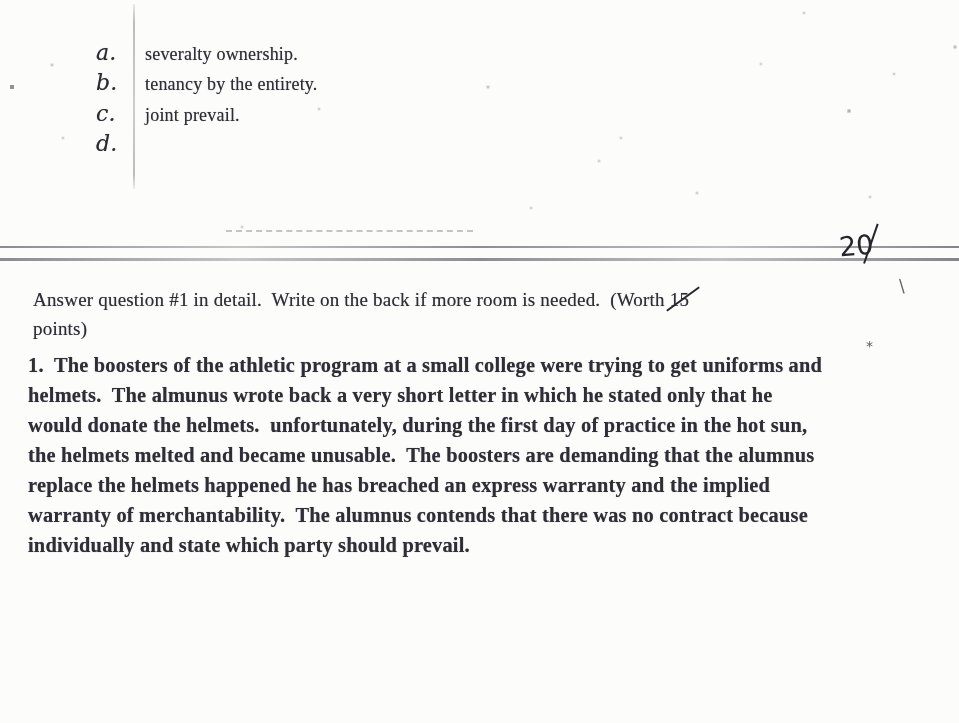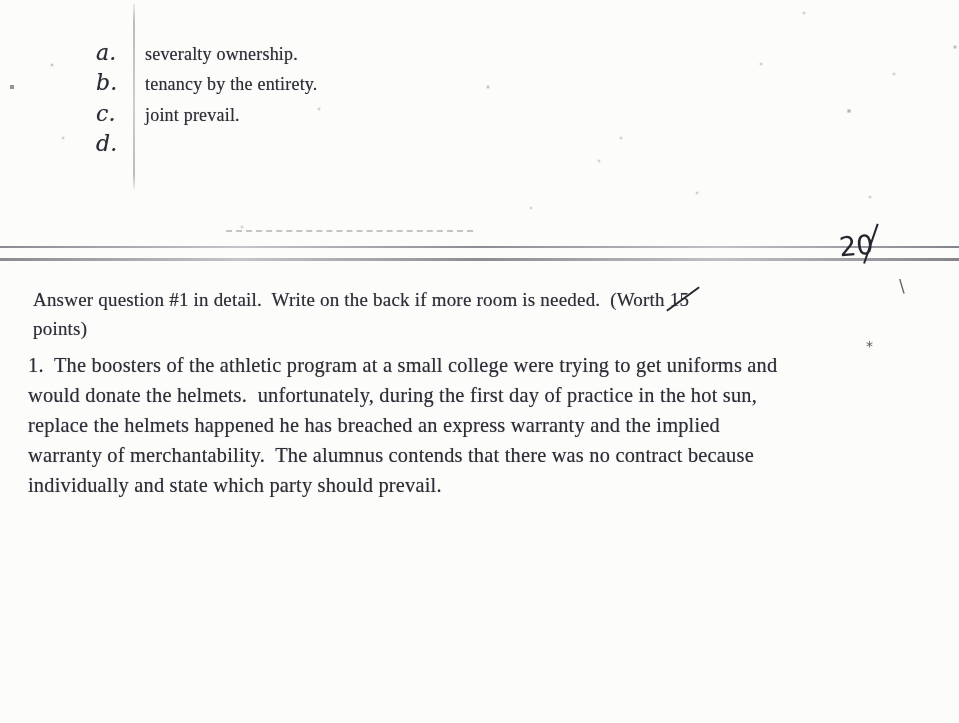--- a/index.html
+++ b/index.html
@@ -74,21 +74,21 @@
   .struck::after {                    
     content: ""; position: absolute;
     left: -7px; top: 46%; width: 40px; height: 0;
     border-top: 2.6px solid #26252f;
     transform: rotate(-36deg);
   }
 
   
   .question {
     position: absolute; left: 28px; top: 350px;
-    font-size: 20.4px; line-height: 30px;
+    font-size: 20.4px; line-height: 30px; font-weight: bold;
   }
   .q-line { white-space: pre; }
 
   
   .asterisk-mark {
     position: absolute; left: 866px; top: 338px;
     font-family: "DejaVu Sans", sans-serif; font-size: 14px;
     color: rgba(47,46,56,0.8);
   }
   .stray-slash {
@@ -153,19 +153,21 @@
   <div class="instructions scan">
     <div class="instr-line"><span>Answer question #1 in detail.  Write on the back if more room is needed.  (Worth </span><span class="struck">15</span></div>
     <div class="instr-line">points)</div>
   </div>
 
   <div class="stray-slash">\</div>
   <div class="asterisk-mark">*</div>
 
   <div class="question scan">
     <div class="q-line">1.  The boosters of the athletic program at a small college were trying to get uniforms and</div>
+    <div class="q-line">helmets.  The almunus wrote back a very short letter in which he stated only that he</div>
     <div class="q-line">would donate the helmets.  unfortunately, during the first day of practice in the hot sun,</div>
+    <div class="q-line">the helmets melted and became unusable.  The boosters are demanding that the alumnus</div>
     <div class="q-line">replace the helmets happened he has breached an express warranty and the implied</div>
     <div class="q-line">warranty of merchantability.  The alumnus contends that there was no contract because</div>
     <div class="q-line">individually and state which party should prevail.</div>
   </div>
 
 </div>
 
 </body></html>

